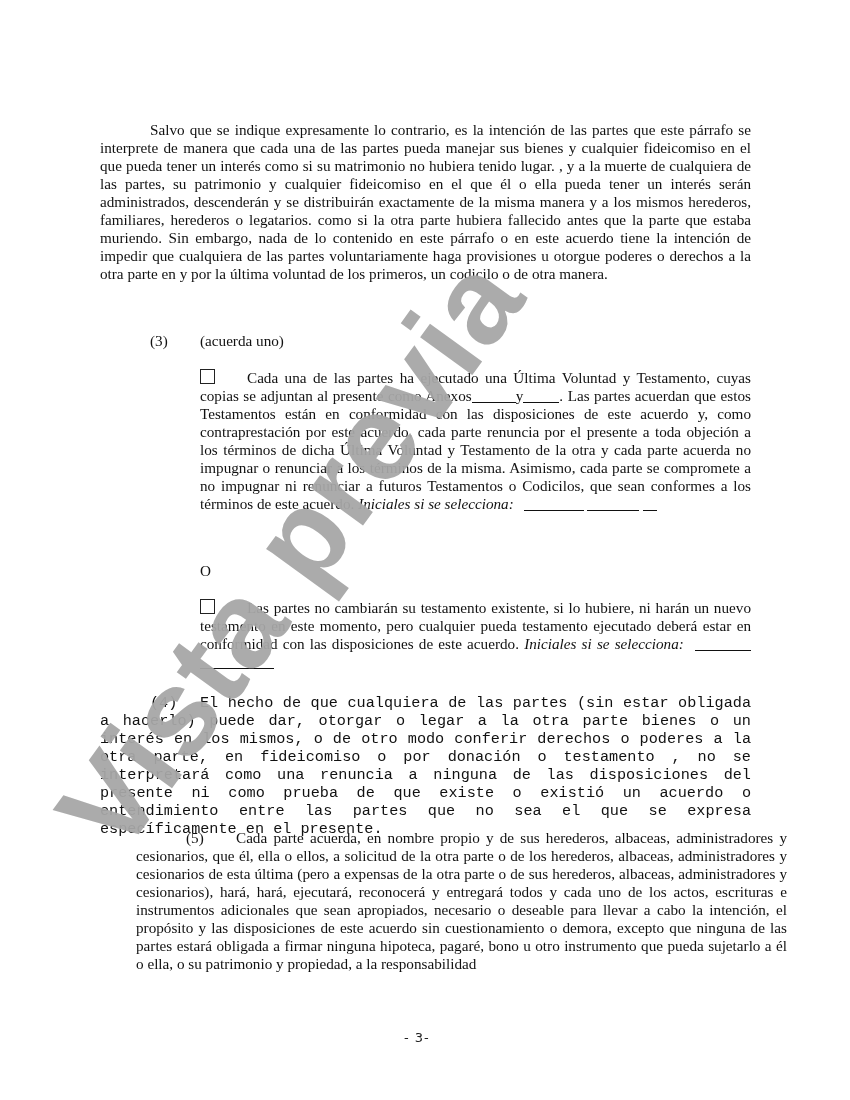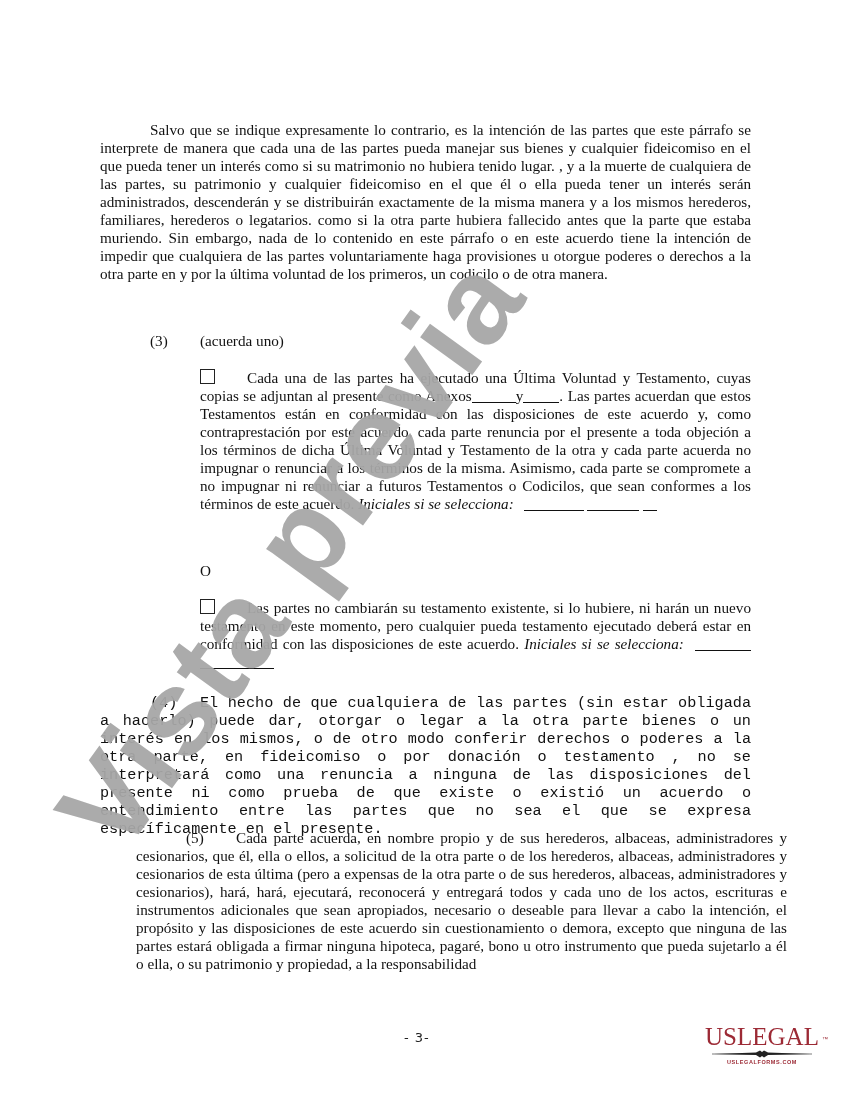--- a/index.html
+++ b/index.html
@@ -168,26 +168,18 @@
   <div class="text-block p4">
     <span class="lead">(4)</span><span>El hecho de que cualquiera de las partes (sin estar obligada a hacerlo) puede dar, otorgar o legar a la otra parte bienes o un interés en los mismos, o de otro modo conferir derechos o poderes a la otra parte, en fideicomiso o por donación o testamento , no se interpretará como una renuncia a ninguna de las disposiciones del presente ni como prueba de que existe o existió un acuerdo o entendimiento entre las partes que no sea el que se expresa específicamente en el presente.</span>
   </div>
 
   <div class="text-block p5">
     <span class="lead">(5)</span><span>Cada parte acuerda, en nombre propio y de sus herederos, albaceas, administradores y cesionarios, que él, ella o ellos, a solicitud de la otra parte o de los herederos, albaceas, administradores y cesionarios de esta última (pero a expensas de la otra parte o de sus herederos, albaceas, administradores y cesionarios), hará, hará, ejecutará, reconocerá y entregará todos y cada uno de los actos, escrituras e instrumentos adicionales que sean apropiados, necesario o deseable para llevar a cabo la intención, el propósito y las disposiciones de este acuerdo sin cuestionamiento o demora, excepto que ninguna de las partes estará obligada a firmar ninguna hipoteca, pagaré, bono u otro instrumento que pueda sujetarlo a él o ella, o su patrimonio y propiedad, a la responsabilidad</span>
   </div>
 
   <div class="footer-page">- 3-</div>
 
-  <div class="logo">
-    <div class="logo-word"><span>USLEGAL</span><sup>™</sup></div>
-    <svg class="logo-wings" viewBox="0 0 100 8">
-      <path d="M2 4 L44 2.5 L48 0.5 L50 2 L52 0.5 L56 2.5 L98 4 L56 5 L52 7.5 L50 6 L48 7.5 L44 5 Z" fill="#222"></path>
-      <line x1="0" y1="4" x2="100" y2="4" stroke="#222" stroke-width="0.6"></line>
-    </svg>
-    <div class="logo-url">USLEGALFORMS.COM</div>
-  </div>
 
   <svg class="watermark" viewBox="0 0 850 1100">
     <text x="0" y="0" transform="translate(120 860) rotate(-54)" font-family="Liberation Sans, DejaVu Sans, sans-serif" font-weight="bold" font-size="122" fill="#a6a6a6" fill-opacity="0.95" letter-spacing="1">Vista previa</text>
   </svg>
 
 </div>
 
 </body></html>

